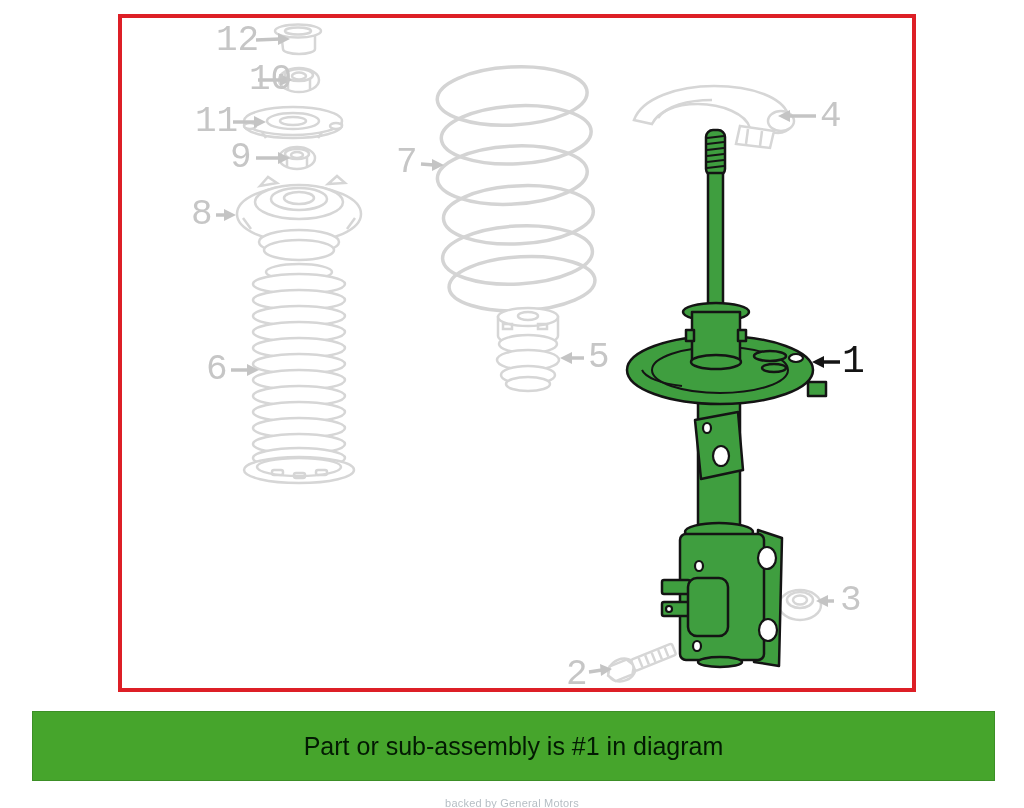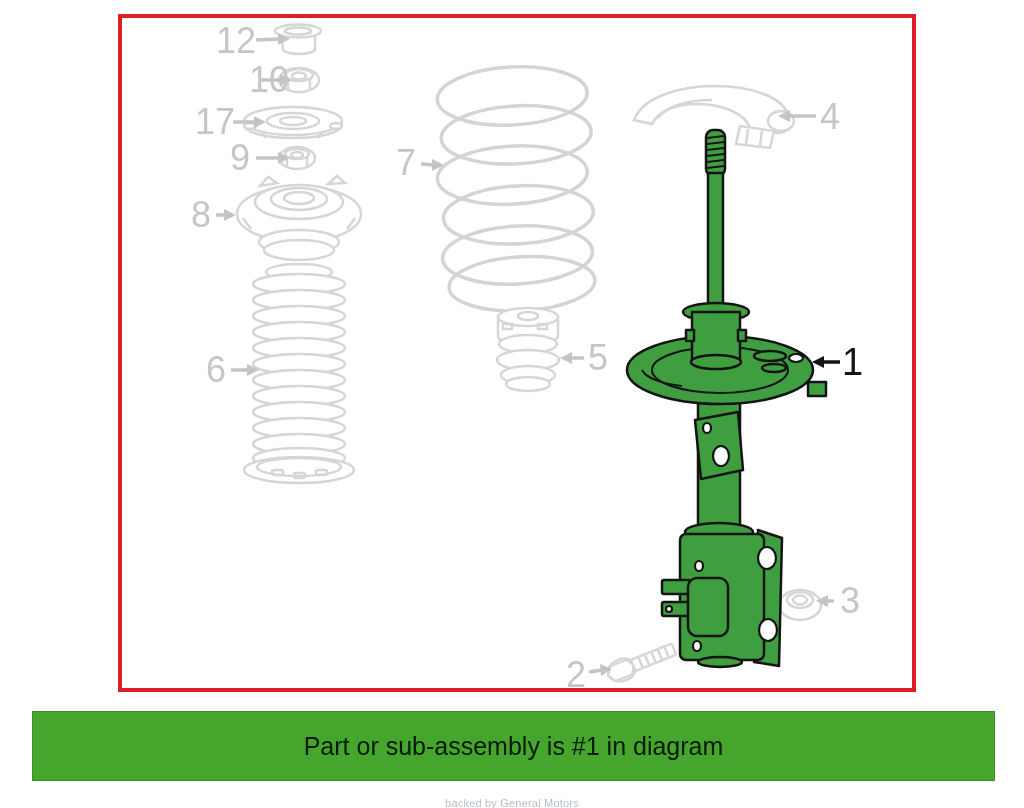--- a/index.html
+++ b/index.html
@@ -7,21 +7,21 @@
     width:1024px;height:808px;background:#ffffff;position:relative;overflow:hidden;
     font-family:"Liberation Sans",sans-serif;
   }
   .frame{
     position:absolute;left:118px;top:14px;width:790px;height:670px;
     border:4px solid #dd1f26;background:#fff;
   }
   .frame svg{position:absolute;left:0;top:0;}
   .plabel{
     position:absolute;font-size:36px;line-height:1;color:#c6c6c6;
-    font-family:Liberation Sans, sans-serif;cursor:default;user-select:none;
+    font-family:Liberation Mono, monospace;cursor:default;user-select:none;
   }
   .plabel.black{color:#141414;font-size:38px;}
   .banner{
     position:absolute;left:32px;top:711px;width:961px;height:68px;
     background:#46a52c;border:1px solid #3c8f26;
     display:flex;flex-direction:column;justify-content:center;align-items:center;
     color:#031a03;text-align:center;
   }
   .banner div{font-size:25px;line-height:32px;}
   .footer{
@@ -256,21 +256,21 @@
       <polygon class="arrow-head" points="694,583 706,577 706,589"></polygon>
     </g>
     <g>
       <line class="arrow-line" x1="467" y1="654" x2="480" y2="652"></line>
       <polygon class="arrow-head" points="490,651 478,646 479,658"></polygon>
     </g>
   </svg>
 
   <span class="plabel" style="left:94px;top:5px;">12</span>
   <span class="plabel" style="left:96px;top:44px;margin-left:31px;">10</span>
-  <span class="plabel" style="left:73px;top:86px;">17</span>
+  <span class="plabel" style="left:73px;top:86px;">11</span>
   <span class="plabel" style="left:108px;top:122px;">9</span>
   <span class="plabel" style="left:69px;top:179px;">8</span>
   <span class="plabel" style="left:274px;top:127px;">7</span>
   <span class="plabel" style="left:84px;top:334px;">6</span>
   <span class="plabel" style="left:466px;top:322px;">5</span>
   <span class="plabel" style="left:698px;top:81px;">4</span>
   <span class="plabel black" style="left:720px;top:325px;">1</span>
   <span class="plabel" style="left:718px;top:565px;">3</span>
   <span class="plabel" style="left:444px;top:639px;">2</span>
 </div>

